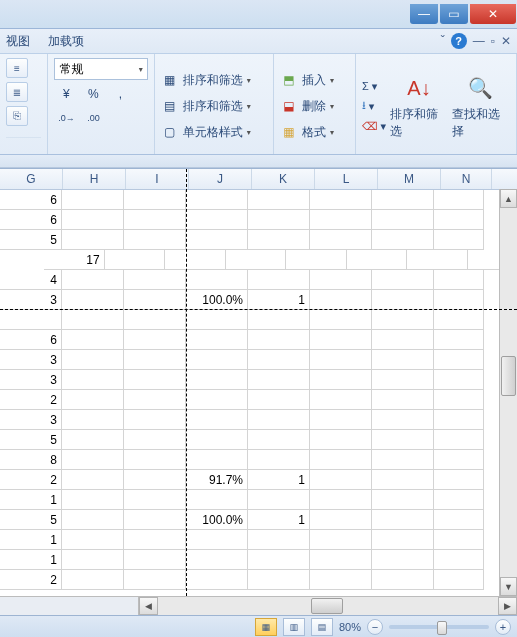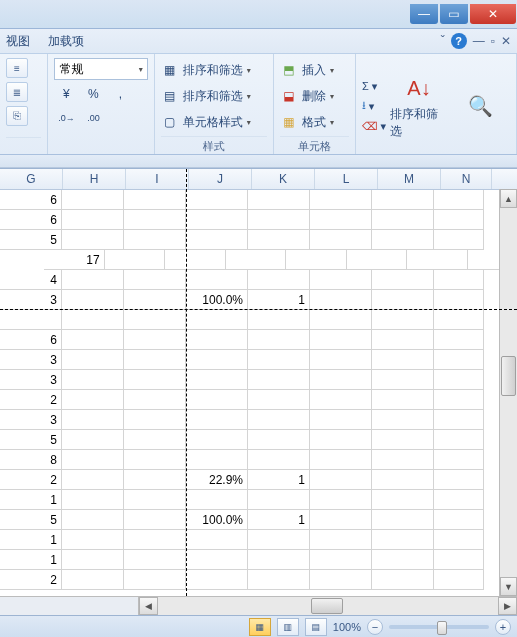--- a/index.html
+++ b/index.html
@@ -124,42 +124,40 @@
         <span class="ico">▤</span>
         <span>排序和筛选</span>
         <span class="arrow">▾</span>
       </div>
       <div class="style-row">
         <span class="ico">▢</span>
         <span>单元格样式</span>
         <span class="arrow">▾</span>
       </div>
     </div>
-    <div class="group-label">样式</div>
   </div>
 
   <div class="ribbon-group" style="width:74px">
     <div class="group-body" style="flex-direction:column;justify-content:center;gap:2px">
       <div class="style-row">
         <span class="ico" style="color:#6ba84f">⬒</span>
         <span>插入</span>
         <span class="arrow">▾</span>
       </div>
       <div class="style-row">
         <span class="ico" style="color:#c8362a">⬓</span>
         <span>删除</span>
         <span class="arrow">▾</span>
       </div>
       <div class="style-row">
         <span class="ico" style="color:#d6a63a">▦</span>
         <span>格式</span>
         <span class="arrow">▾</span>
       </div>
     </div>
-    <div class="group-label">单元格</div>
   </div>
 
   <div class="ribbon-group" style="flex:1">
     <div class="group-body" style="align-items:center">
       <div class="edit-col">
         <div class="edit-row">
             <span>Σ</span>
             <span class="arrow">▾</span>
           </div>
         <div class="edit-row">
@@ -170,20 +168,21 @@
             <span style="color:#c8362a">⌫</span>
             <span class="arrow">▾</span>
           </div>
       </div>
       <div class="big-btn">
         <span class="ico" style="color:#c8362a">A↓</span>
         <span>排序和筛选</span>
       </div>
       <div class="big-btn">
         <span class="ico">🔍</span>
+        <span>查找和选择</span>
       </div>
     </div>
   </div>
 </div>
 
 <div style="height:12px;background:linear-gradient(#e3ecf7,#d7e3f1);border-bottom:1px solid #b7c8de"></div>
 
 <div class="grid-wrap">
   <div class="col-headers" id="col-headers">
       <div class="col-h" style="width: 62px;">G</div>
@@ -333,21 +332,21 @@
         <div class="cell" style="width: 62px;"></div>
         <div class="cell" style="width: 62px;"></div>
         <div class="cell" style="width: 62px;"></div>
         <div class="cell" style="width: 62px;"></div>
         <div class="cell" style="width: 50px;"></div>
       </div>
       <div class="row">
         <div class="cell" style="width: 62px;">2</div>
         <div class="cell" style="width: 62px;"></div>
         <div class="cell" style="width: 62px;"></div>
-        <div class="cell" style="width: 62px;">22.9%</div>
+        <div class="cell" style="width: 62px;">91.7%</div>
         <div class="cell" style="width: 62px;">1</div>
         <div class="cell" style="width: 62px;"></div>
         <div class="cell" style="width: 62px;"></div>
         <div class="cell" style="width: 50px;"></div>
       </div>
       <div class="row">
         <div class="cell" style="width: 62px;">1</div>
         <div class="cell" style="width: 62px;"></div>
         <div class="cell" style="width: 62px;"></div>
         <div class="cell" style="width: 62px;"></div>
@@ -414,19 +413,19 @@
   <div class="track">
       <div class="thumb"></div>
     </div>
   <div class="arrow-btn">▶</div>
 </div>
 
 <div class="status-bar">
   <div class="view-btn active">▦</div>
   <div class="view-btn">▥</div>
   <div class="view-btn">▤</div>
-  <span>100%</span>
+  <span>80%</span>
   <div class="zoom-end">−</div>
   <div class="zoom-slider">
       <div class="knob"></div>
     </div>
   <div class="zoom-end">+</div>
 </div>
 
 </body></html>

